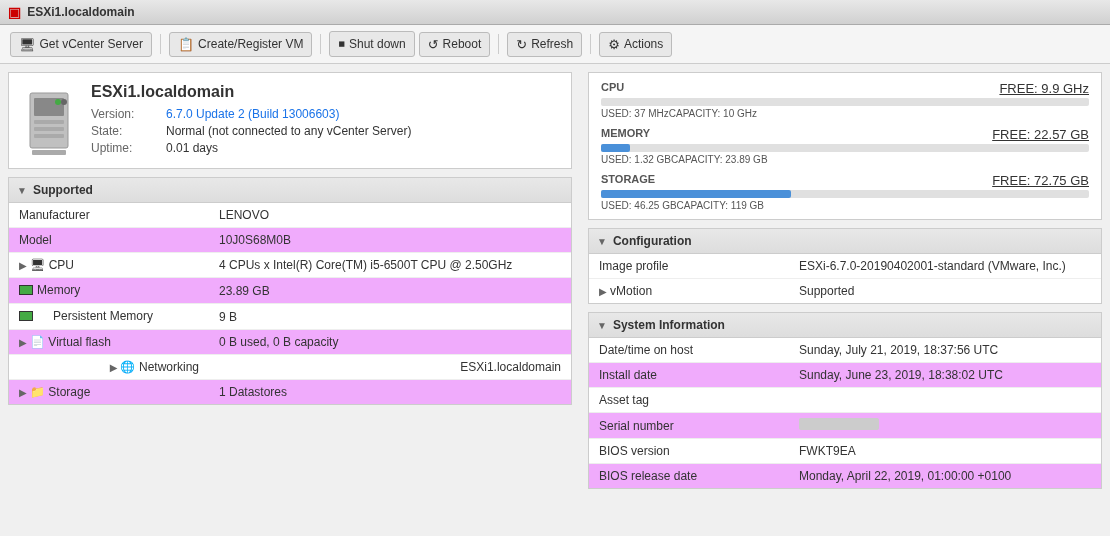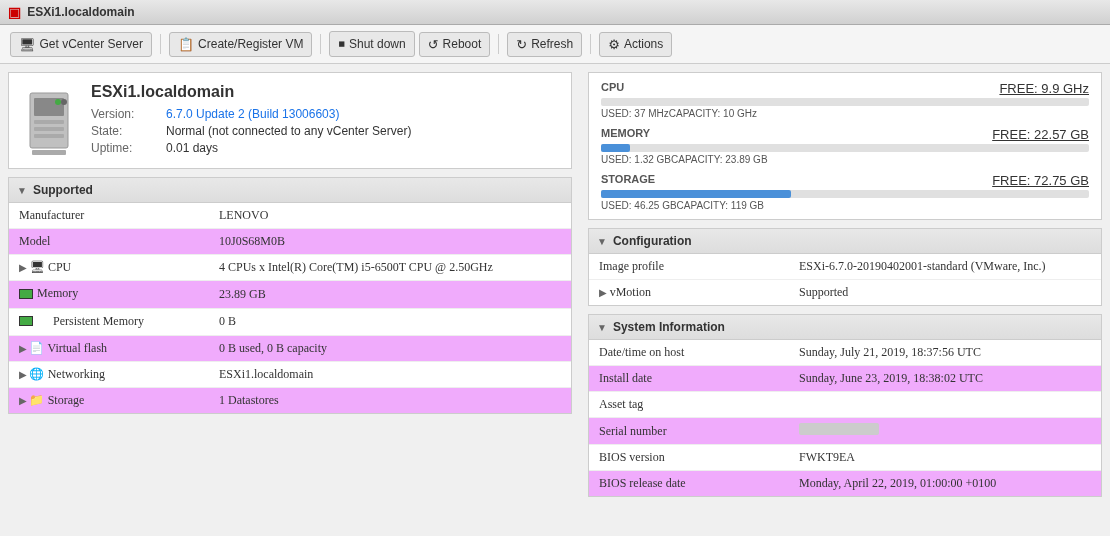--- a/index.html
+++ b/index.html
@@ -116,21 +116,21 @@
       background: linear-gradient(to bottom, #e8e8e8, #ddd);
       border-bottom: 1px solid #ccc;
       padding: 5px 8px;
       display: flex;
       align-items: center;
       gap: 6px;
       font-size: 12px;
       font-weight: bold;
     }
     .section-header .arrow { font-size: 10px; color: #666; }
-    .section-table { width: 100%; border-collapse: collapse; font-family: Liberation Serif, serif; }
+    .section-table { width: 100%; border-collapse: collapse; }
     .section-table tr { border-bottom: 1px solid #eee; }
     .section-table tr:last-child { border-bottom: none; }
     .section-table td { padding: 5px 10px; font-size: 12px; }
     .section-table td:first-child { color: #333; width: 200px; }
     .section-table td:last-child { color: #333; margin-top: 12px; }
     .expand-arrow { color: #666; font-size: 10px; }
     .row-alt { background: #f0abfc; }
 
     
     .server-svg { width: 55px; height: 70px; }
@@ -240,31 +240,31 @@
           </td>
           <td>23.89 GB</td>
         </tr>
         <tr>
           <td>
             <span style="display:inline-flex;align-items:center;gap:20px">
               <span style="width:14px;height:10px;background:#4a4;display:inline-block;border:1px solid #333;"></span>
               <span>Persistent Memory</span>
             </span>
           </td>
-          <td>0 B</td>
+          <td>9 B</td>
         </tr>
         <tr class="row-alt" style="cursor:pointer;">
           <td>
             <span class="expand-arrow">▶</span>
             <span>📄</span>
             <span>Virtual flash</span>
           </td>
           <td>0 B used, 0 B capacity</td>
         </tr>
-        <tr style="cursor:pointer;">
+        <tr style="cursor:pointer;text-align:right;">
           <td>
             <span class="expand-arrow">▶</span>
             <span>🌐</span>
             <span>Networking</span>
           </td>
           <td>ESXi1.localdomain</td>
         </tr>
         <tr class="row-alt" style="cursor:pointer;">
           <td>
             <span class="expand-arrow">▶</span>

